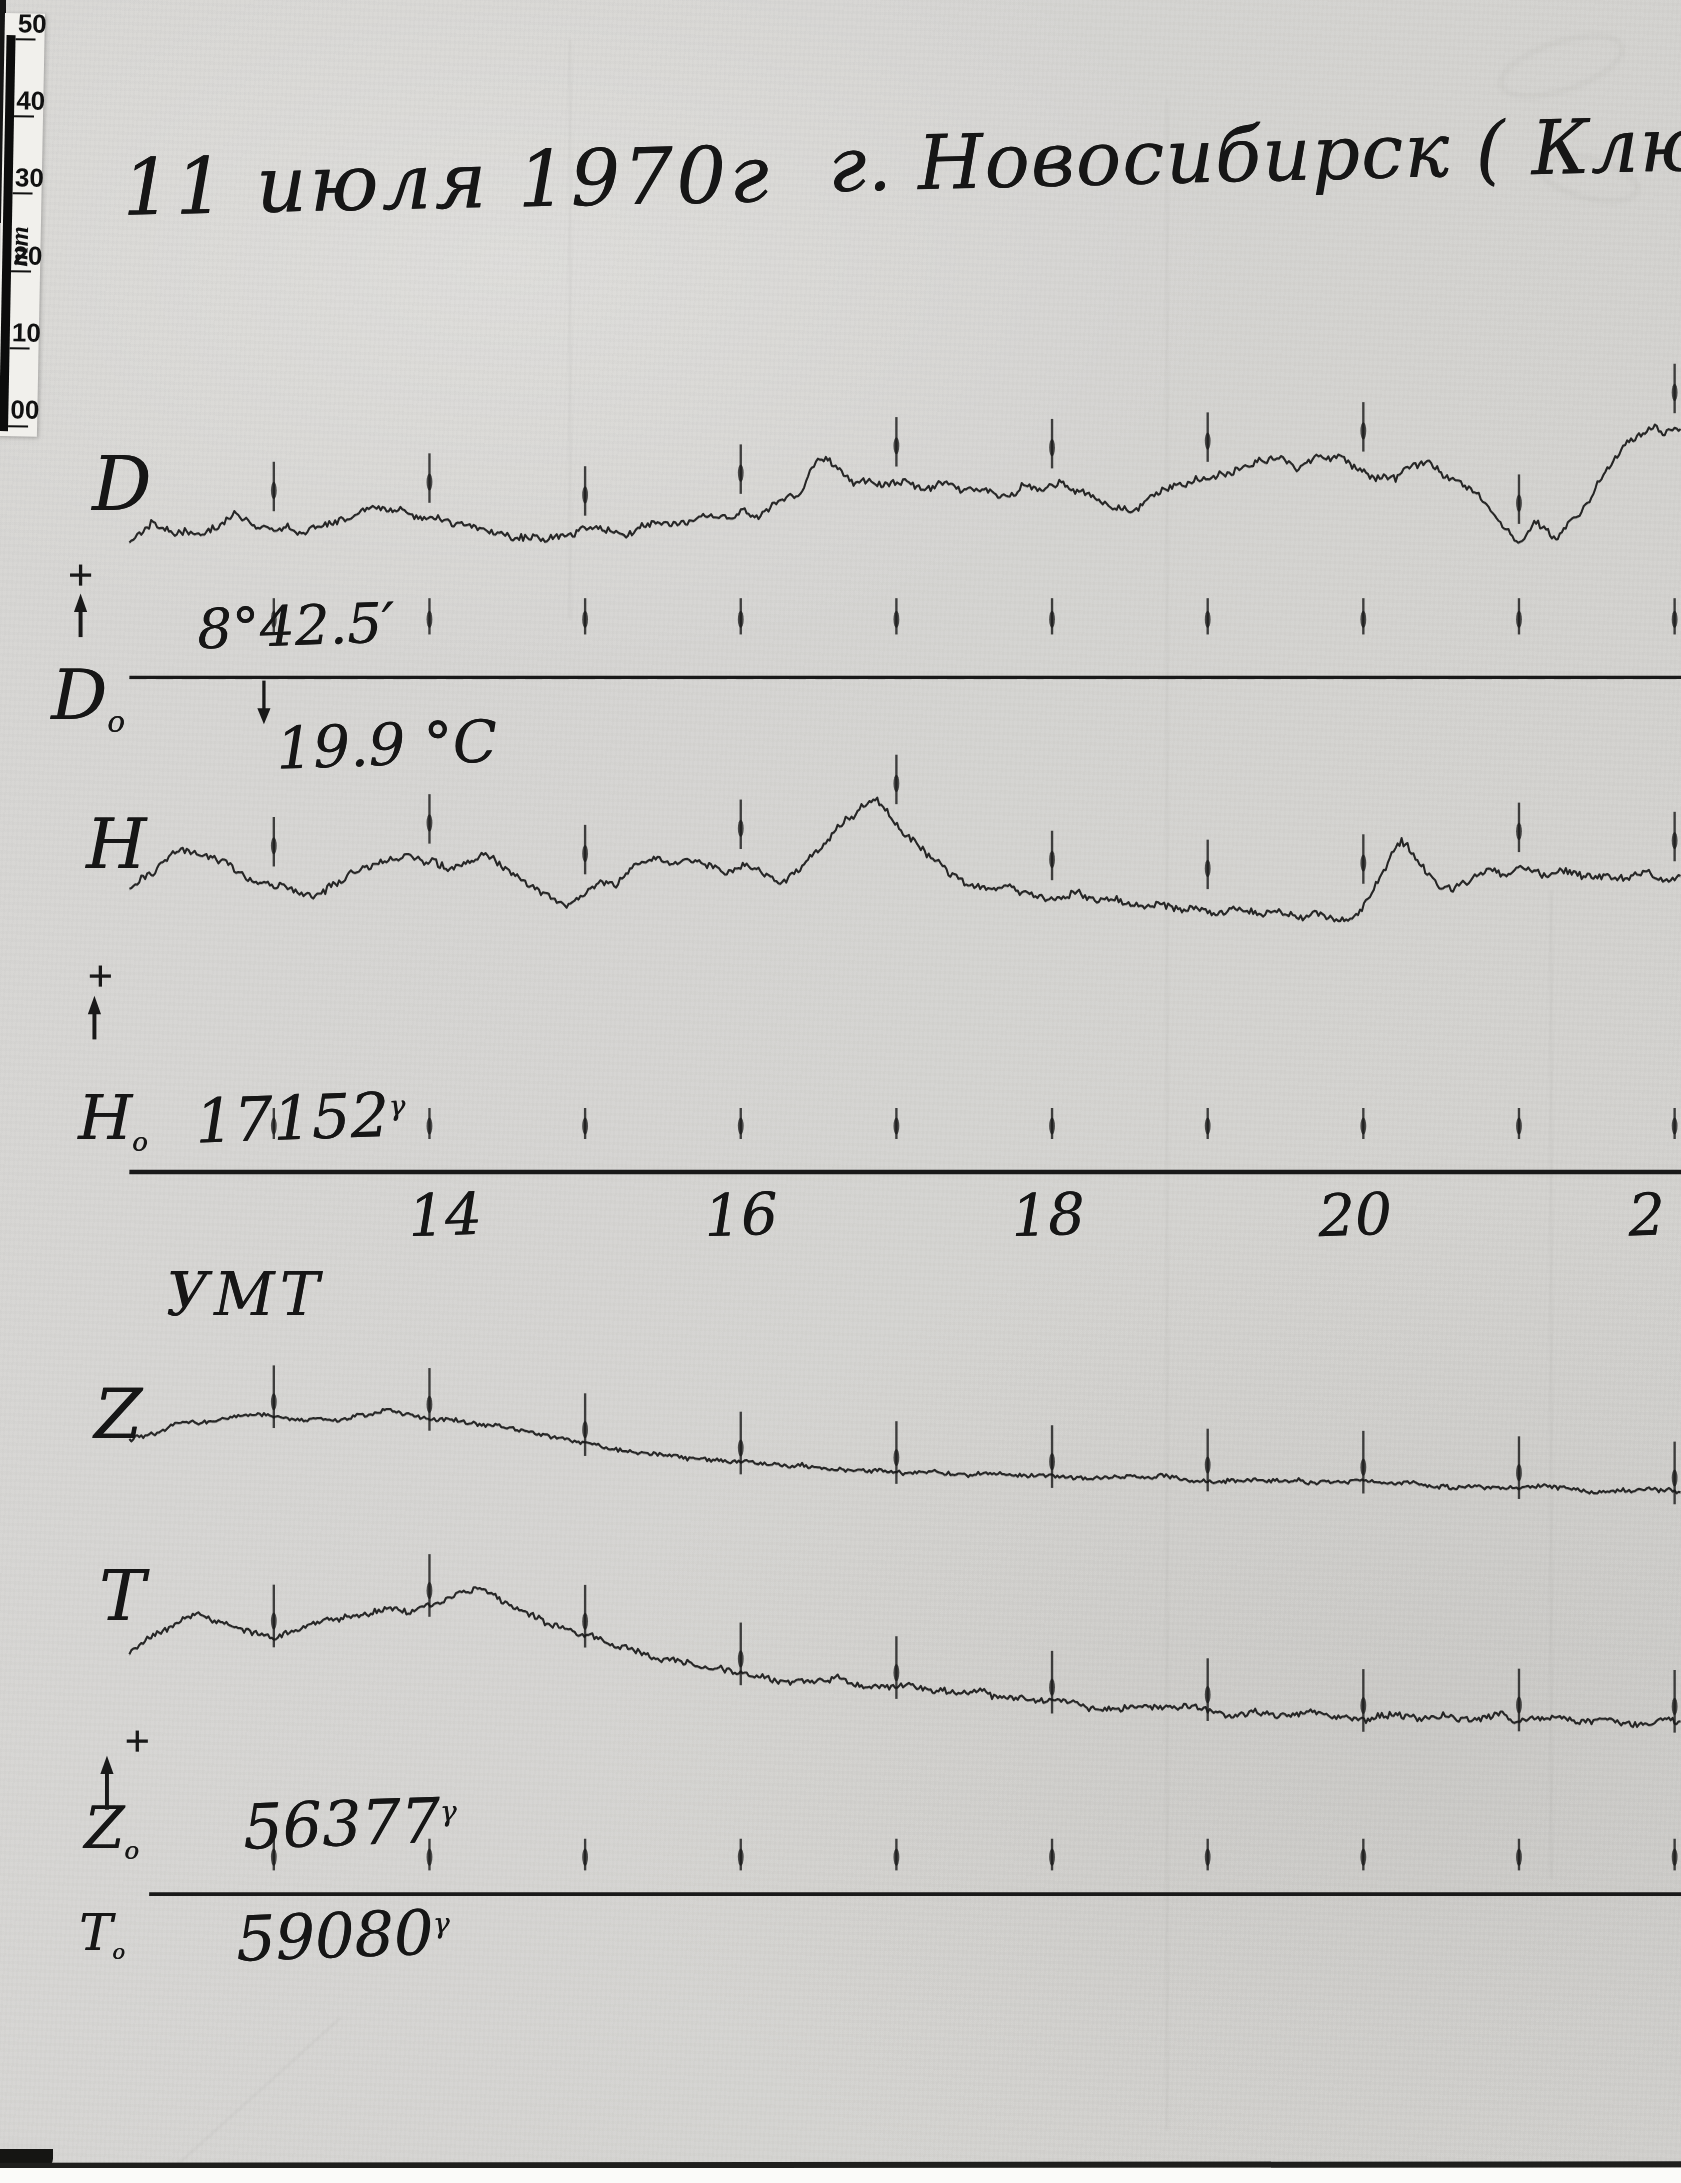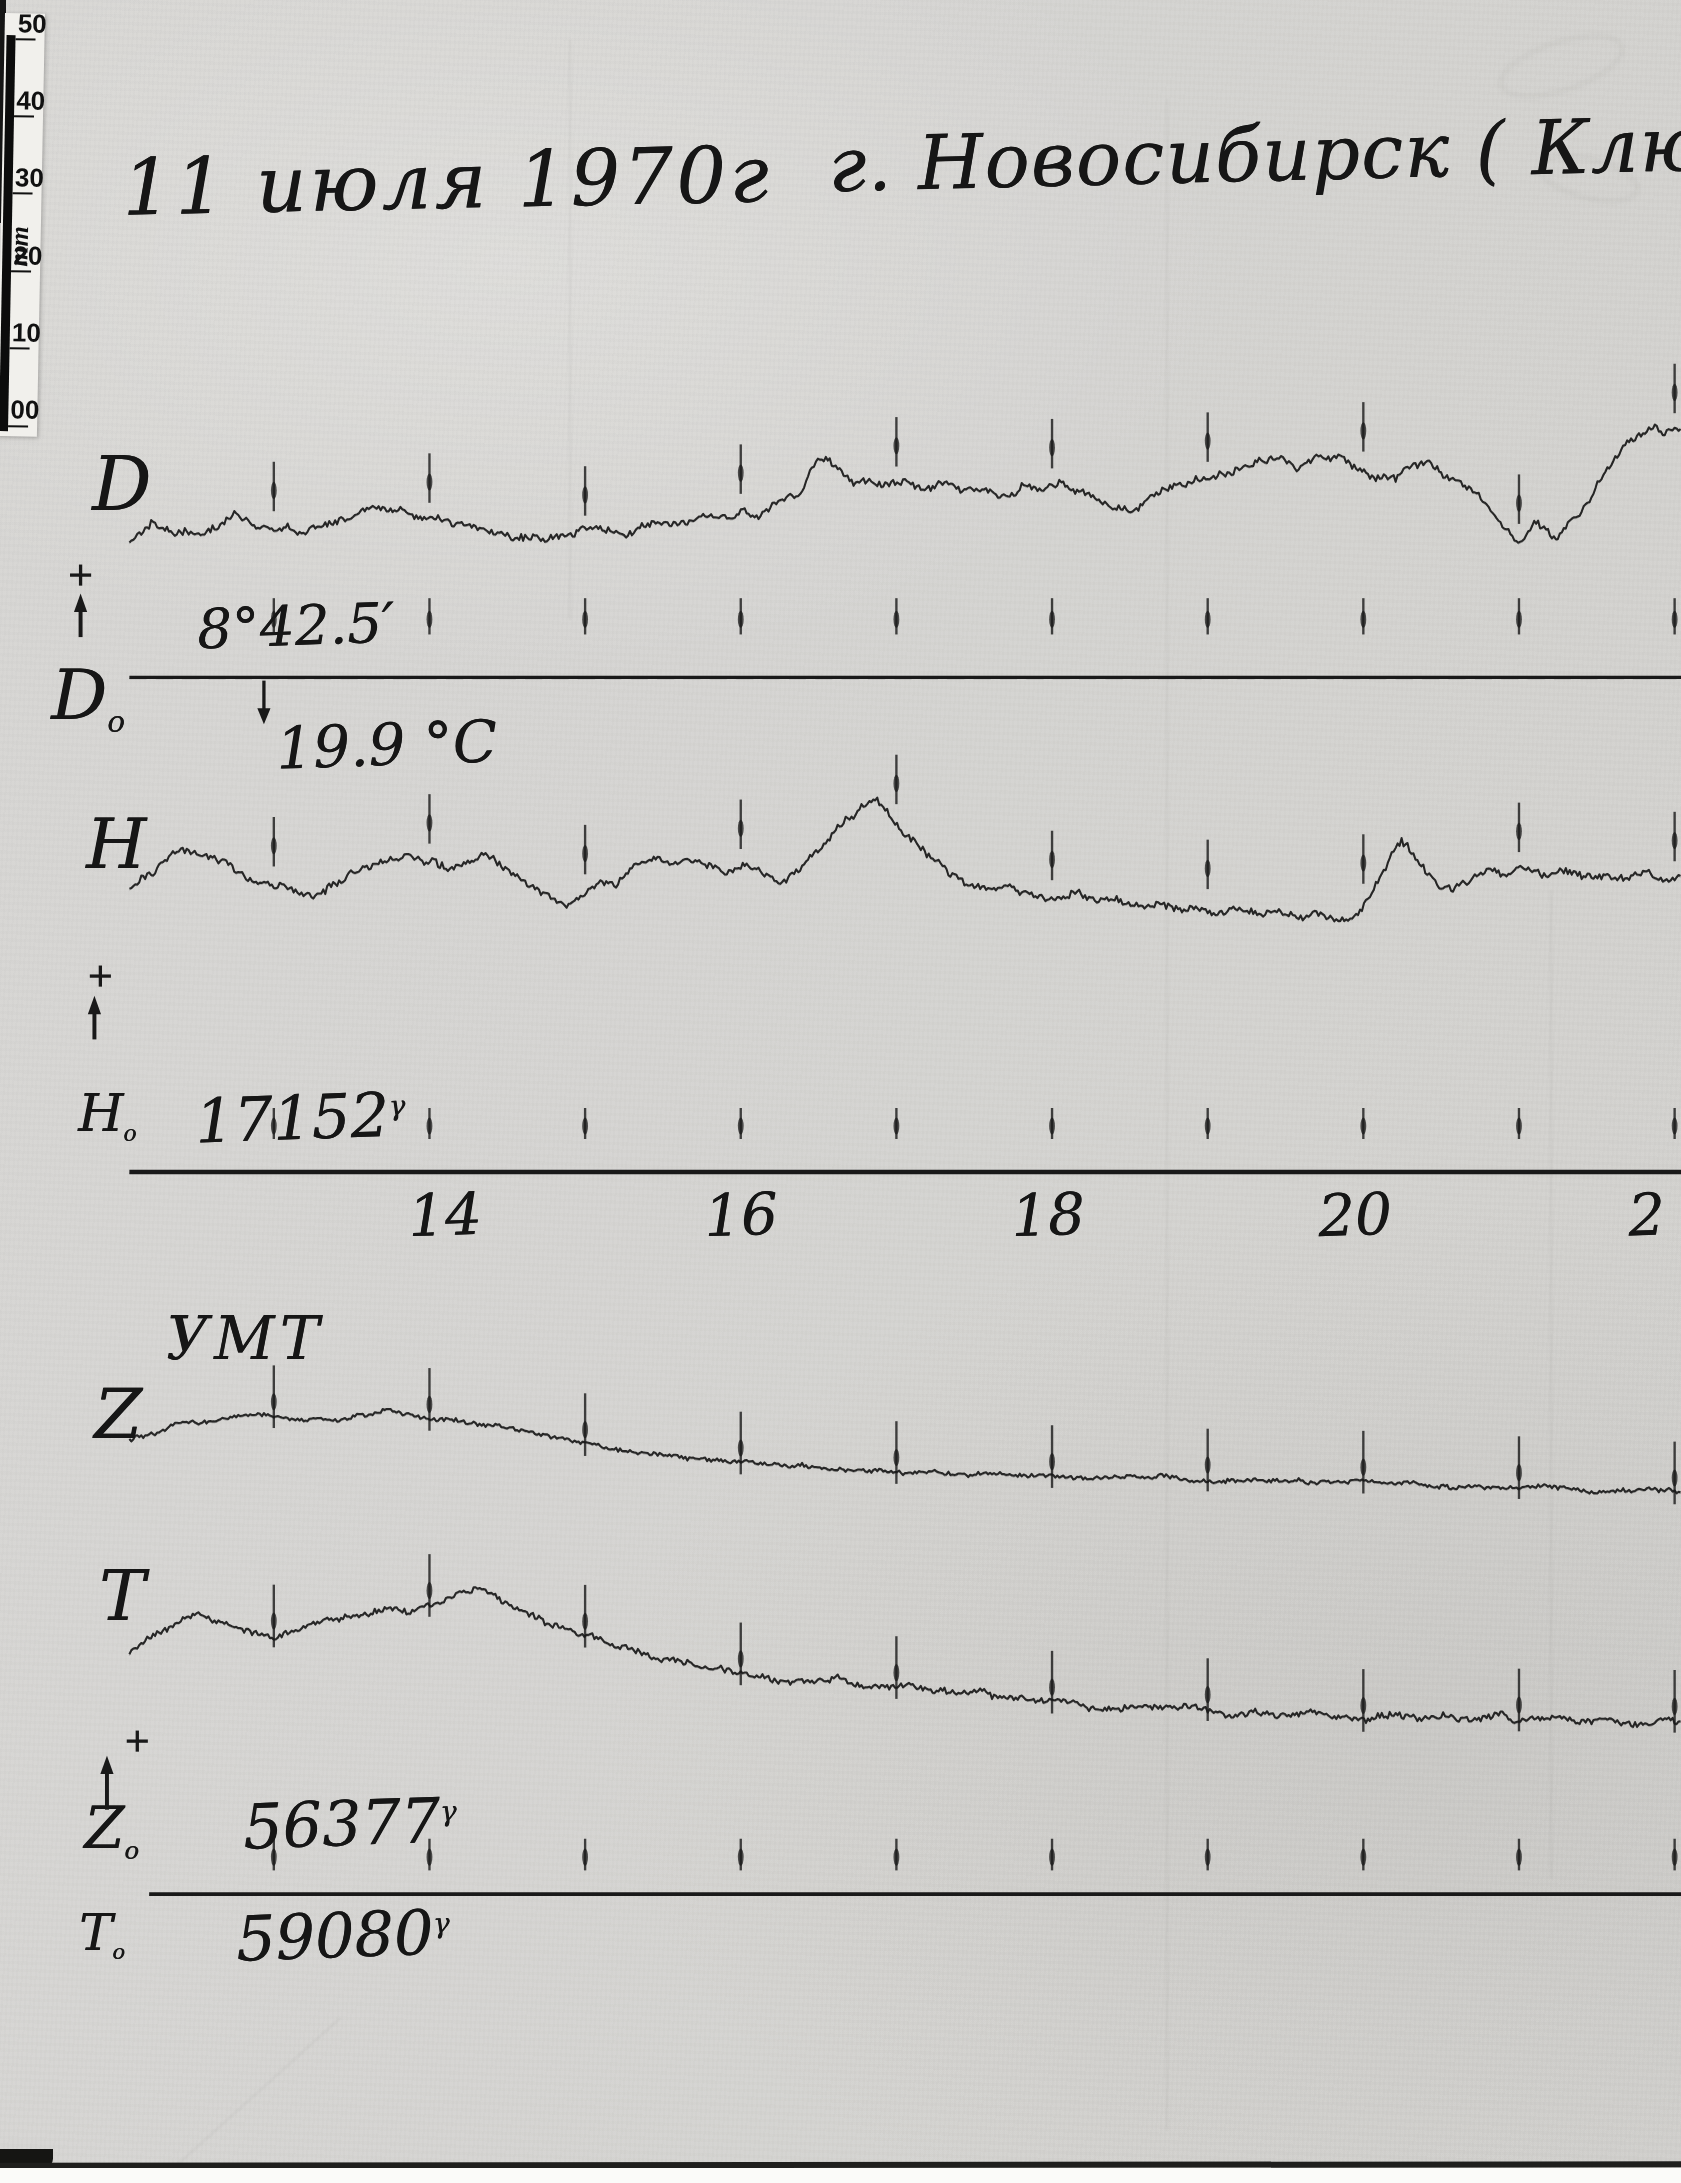--- a/index.html
+++ b/index.html
@@ -66,30 +66,30 @@
 
   <div class="hw" style="left:122px;top:142px;font-size:78px;letter-spacing:3.3px;transform:rotate(-1.2deg);">11 июля 1970г</div>
   <div class="hw" style="left:828px;top:117px;font-size:75px;letter-spacing:1.3px;transform:rotate(-1.4deg);">г. Новосибирск ( Ключ</div>
 
   <div class="hw" style="left:92px;top:447px;font-size:74px;">D</div>
   <div class="hw" style="left:51px;top:660px;font-size:70px;"><span>D</span><span class="sub">o</span></div>
   <div class="hw" style="left:197px;top:599px;font-size:55px;transform:rotate(-2deg);">8°42.5′</div>
   <div class="hw" style="left:276px;top:716px;font-size:58px;transform:rotate(-2deg);">19.9 °C</div>
 
   <div class="hw" style="left:86px;top:810px;font-size:69px;">H</div>
-  <div class="hw" style="left:78px;top:1087px;font-size:52px;"><span>H</span><span class="sub">o</span></div>
+  <div class="hw" style="left:78px;top:1087px;font-size:62px;"><span>H</span><span class="sub">o</span></div>
   <div class="hw" style="left:195px;top:1087px;font-size:61px;transform:rotate(-2deg);"><span>17152</span><span class="sup">γ</span></div>
 
   <div class="hw" style="left:408px;top:1186px;font-size:58px;transform:rotate(-2deg);">14</div>
   <div class="hw" style="left:704px;top:1186px;font-size:58px;transform:rotate(-2deg);">16</div>
   <div class="hw" style="left:1011px;top:1186px;font-size:58px;transform:rotate(-2deg);">18</div>
   <div class="hw" style="left:1318px;top:1186px;font-size:58px;transform:rotate(-2deg);">20</div>
   <div class="hw" style="left:1628px;top:1186px;font-size:58px;transform:rotate(-2deg);">2</div>
 
-  <div class="hw" style="left:166px;top:1265px;font-size:59px;letter-spacing:5.3px;margin-top:44px;">УМТ</div>
+  <div class="hw" style="left:166px;top:1265px;font-size:59px;letter-spacing:5.3px;">УМТ</div>
 
   <div class="hw" style="left:94px;top:1380px;font-size:69px;">Z</div>
   <div class="hw" style="left:99px;top:1562px;font-size:69px;">T</div>
 
   <div class="hw" style="left:84px;top:1799px;font-size:58px;"><span>Z</span><span class="sub">o</span></div>
   <div class="hw" style="left:243px;top:1793px;font-size:62px;transform:rotate(-2deg);"><span>56377</span><span class="sup">γ</span></div>
   <div class="hw" style="left:79px;top:1908px;font-size:50px;"><span>T</span><span class="sub">o</span></div>
   <div class="hw" style="left:236px;top:1905px;font-size:62px;transform:rotate(-2deg);"><span>59080</span><span class="sup">γ</span></div>
 
   <svg id="traces" width="1682" height="2183" viewBox="0 0 2550 3310">

